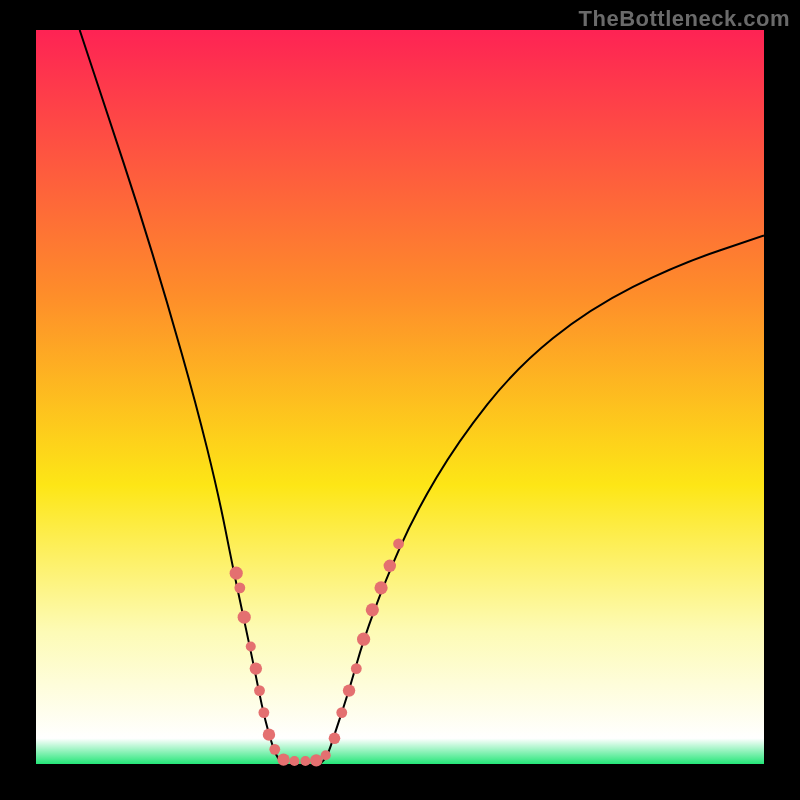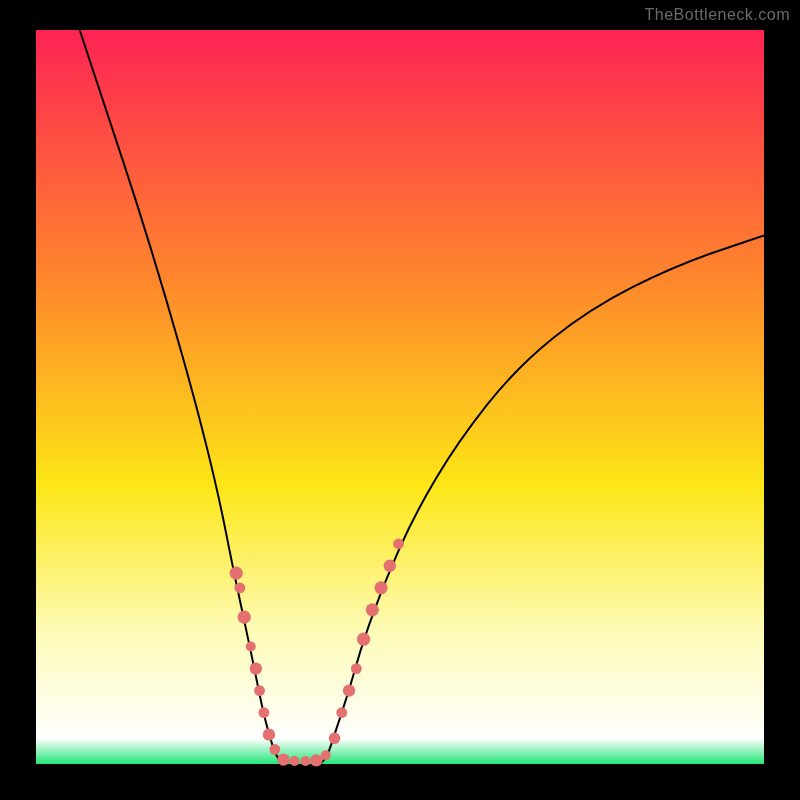--- a/index.html
+++ b/index.html
@@ -15,22 +15,22 @@
     position: relative;
     width: 800px;
     height: 800px;
     background: #000;
   }
   .watermark {
     position: absolute;
     top: 6px;
     right: 10px;
     color: #6a6a6a;
-    font-size: 16px;
-    font-weight: 400;
+    font-size: 22px;
+    font-weight: 700;
     letter-spacing: 0.5px;
     z-index: 10;
   }
   svg {
     position: absolute;
     top: 0;
     left: 0;
     display: block;
   }
   .curve {

